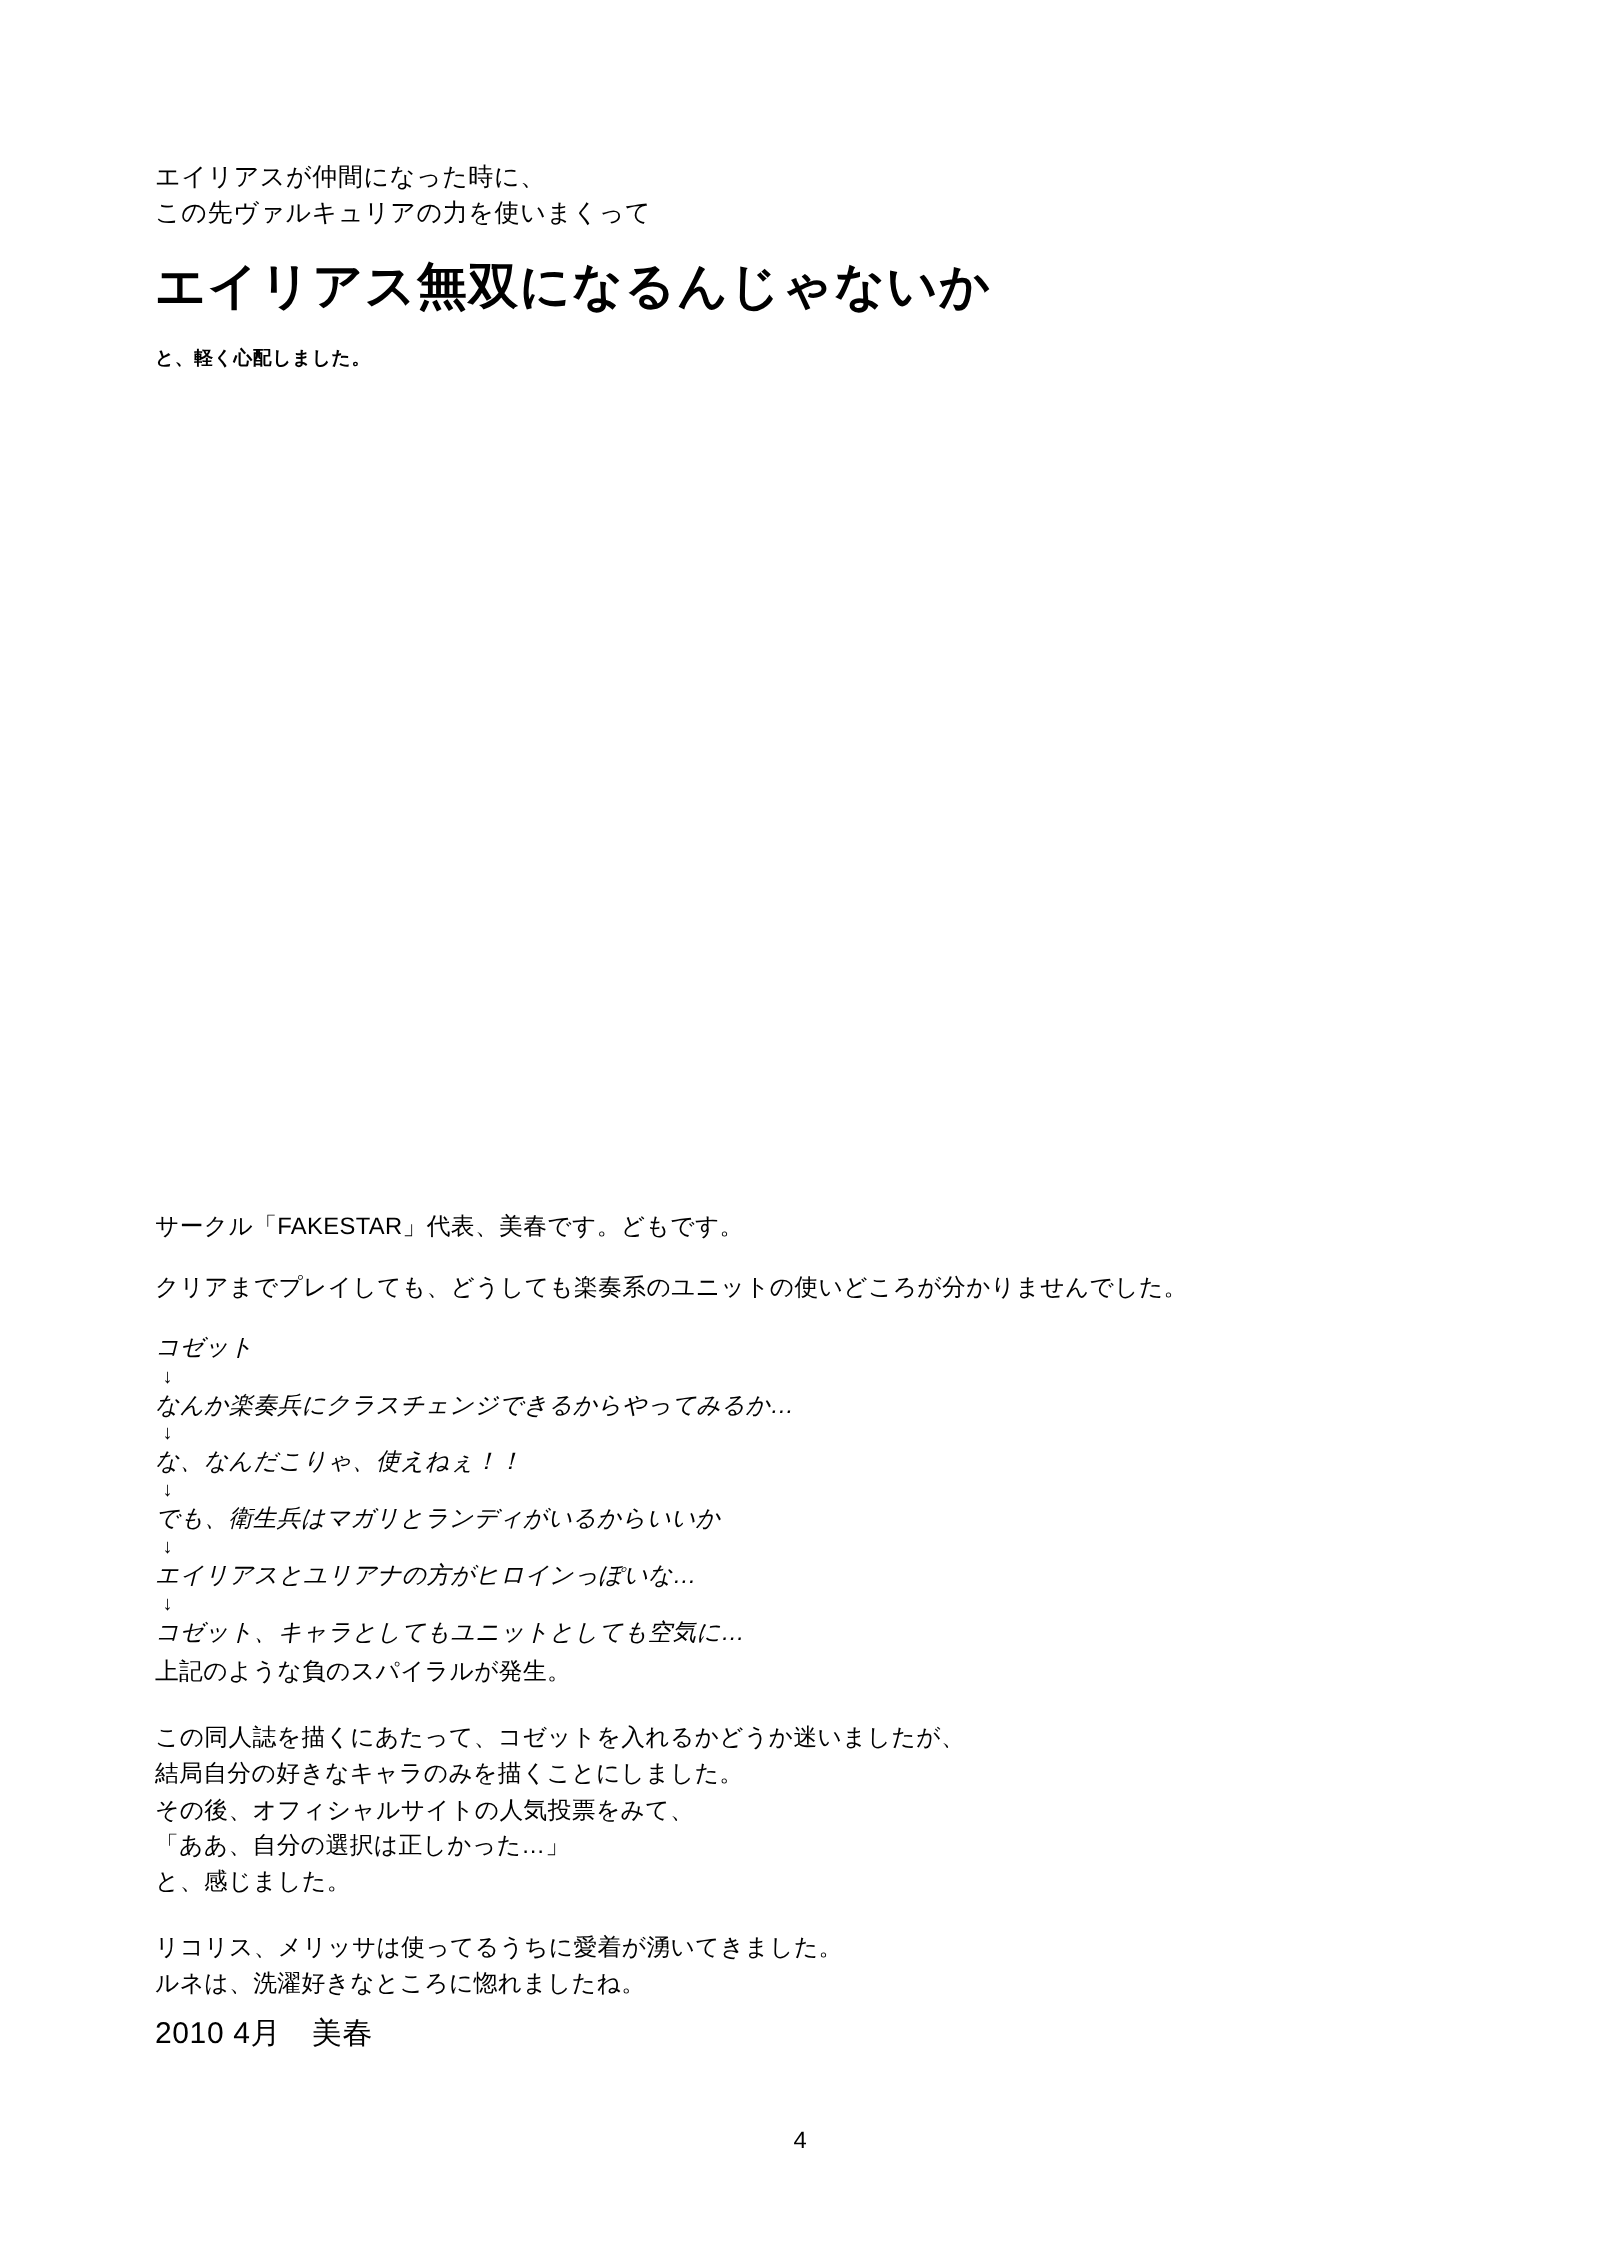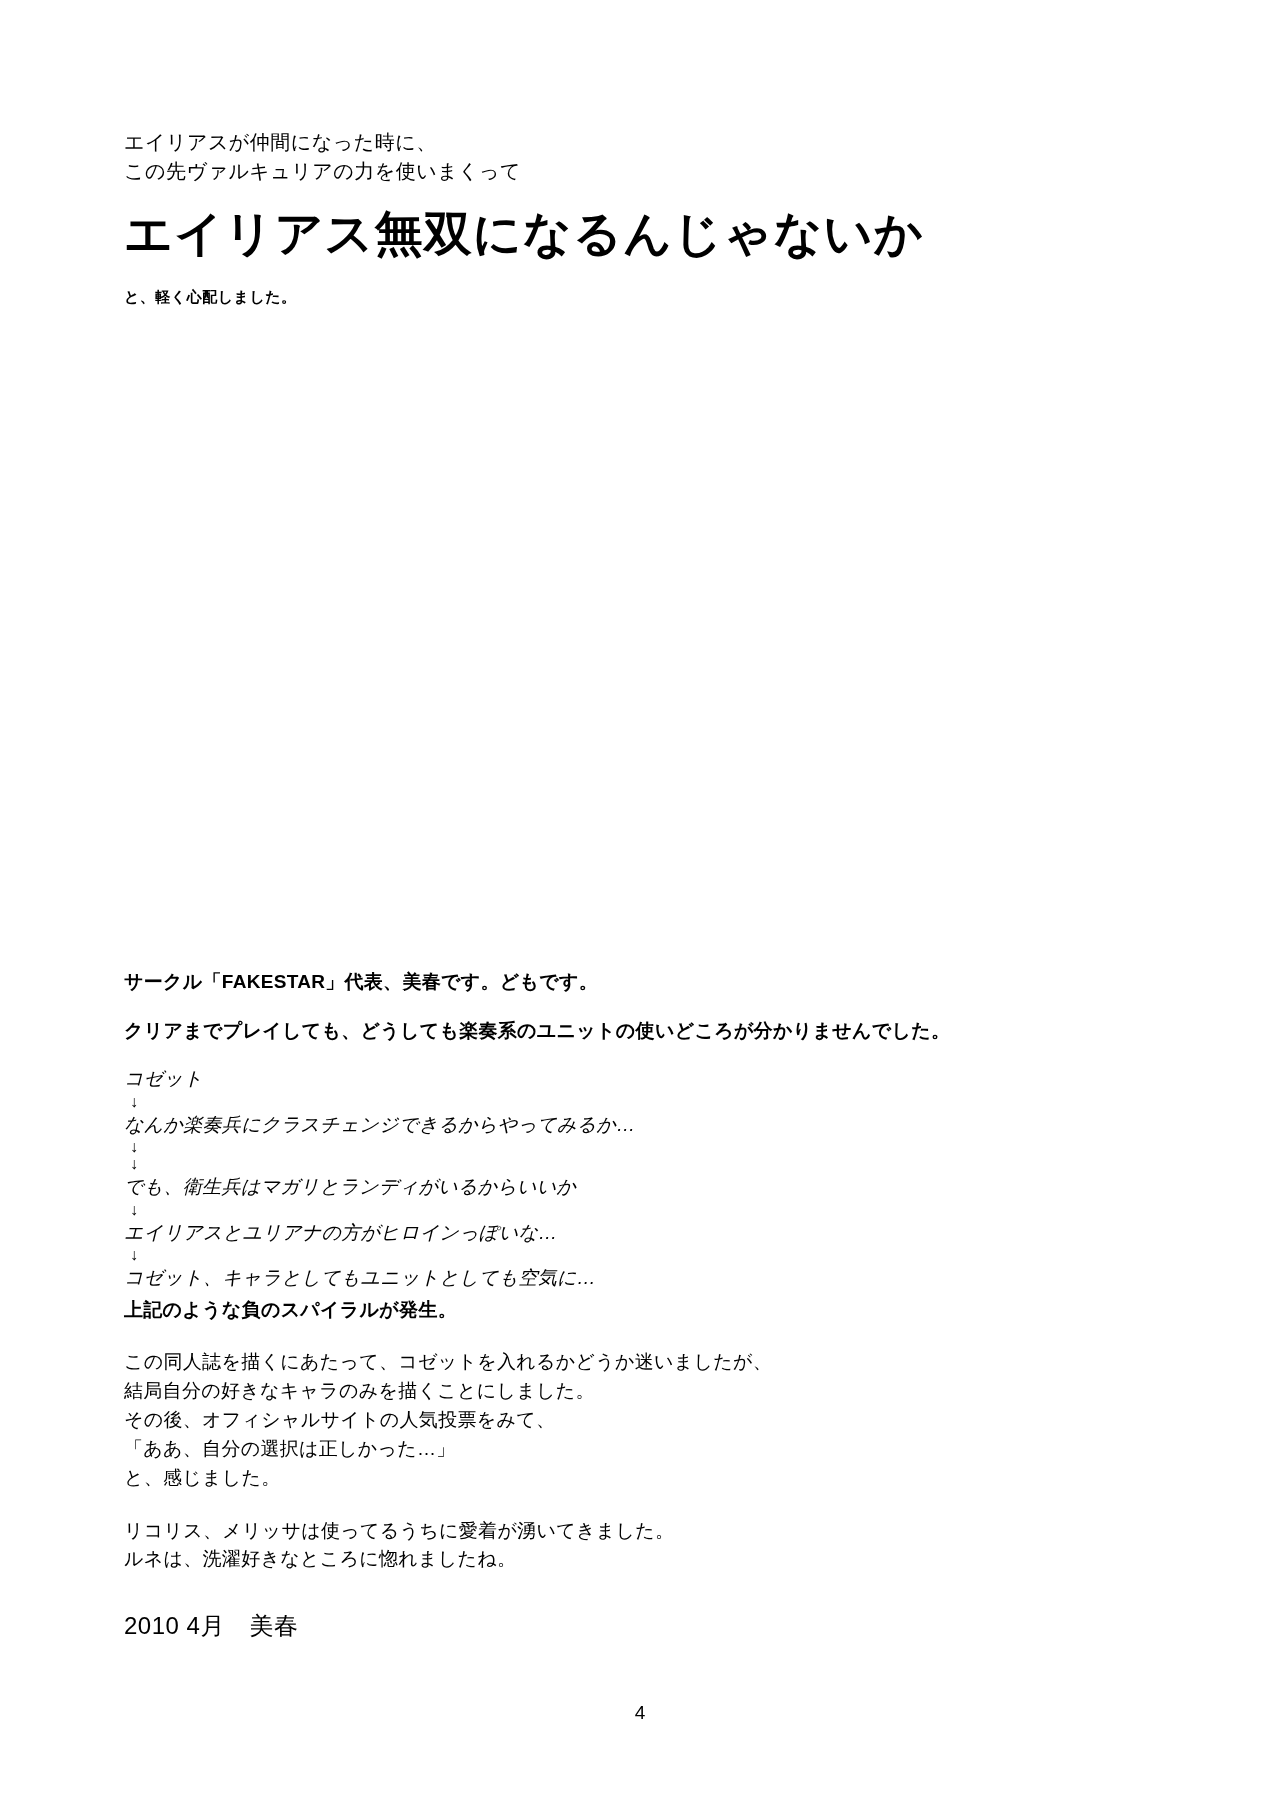--- a/index.html
+++ b/index.html
@@ -30,21 +30,21 @@
     width: 1060px;
   }
   .lead-line {
     font-size: 20px;
     font-weight: normal;
     line-height: 1.45;
     letter-spacing: 0.5px;
     white-space: nowrap;
   }
   .headline {
-    font-size: 48px;
+    font-size: 40px;
     font-weight: bold;
     line-height: 1.25;
     letter-spacing: 1px;
     margin-top: 18px;
     white-space: nowrap;
   }
   .lead-tail {
     font-size: 15px;
     font-weight: bold;
     line-height: 1.4;
@@ -59,21 +59,20 @@
     left: 124px;
     top: 968px;
     width: 1060px;
     font-size: 19px;
     line-height: 1.5;
     letter-spacing: 0.3px;
   }
   .para {
     margin-bottom: 20px;
     white-space: pre-line;
-    font-weight: bold;
   }
   .chain {
     margin-bottom: 4px;
     font-style: italic;
   }
   .chain-item {
     white-space: nowrap;
     line-height: 1.45;
   }
   .chain-arrow {
@@ -126,20 +125,21 @@
 
     <div class="para">サークル「FAKESTAR」代表、美春です。どもです。</div>
 
     <div class="para">クリアまでプレイしても、どうしても楽奏系のユニットの使いどころが分かりませんでした。</div>
 
     <div class="chain">
       <div class="chain-item">コゼット</div>
       <div class="chain-arrow">↓</div>
       <div class="chain-item">なんか楽奏兵にクラスチェンジできるからやってみるか…</div>
       <div class="chain-arrow">↓</div>
+      <div class="chain-item">な、なんだこりゃ、使えねぇ！！</div>
       <div class="chain-arrow">↓</div>
       <div class="chain-item">でも、衛生兵はマガリとランディがいるからいいか</div>
       <div class="chain-arrow">↓</div>
       <div class="chain-item">エイリアスとユリアナの方がヒロインっぽいな…</div>
       <div class="chain-arrow">↓</div>
       <div class="chain-item">コゼット、キャラとしてもユニットとしても空気に…</div>
     </div>
 
     <div class="para">上記のような負のスパイラルが発生。</div>
 

